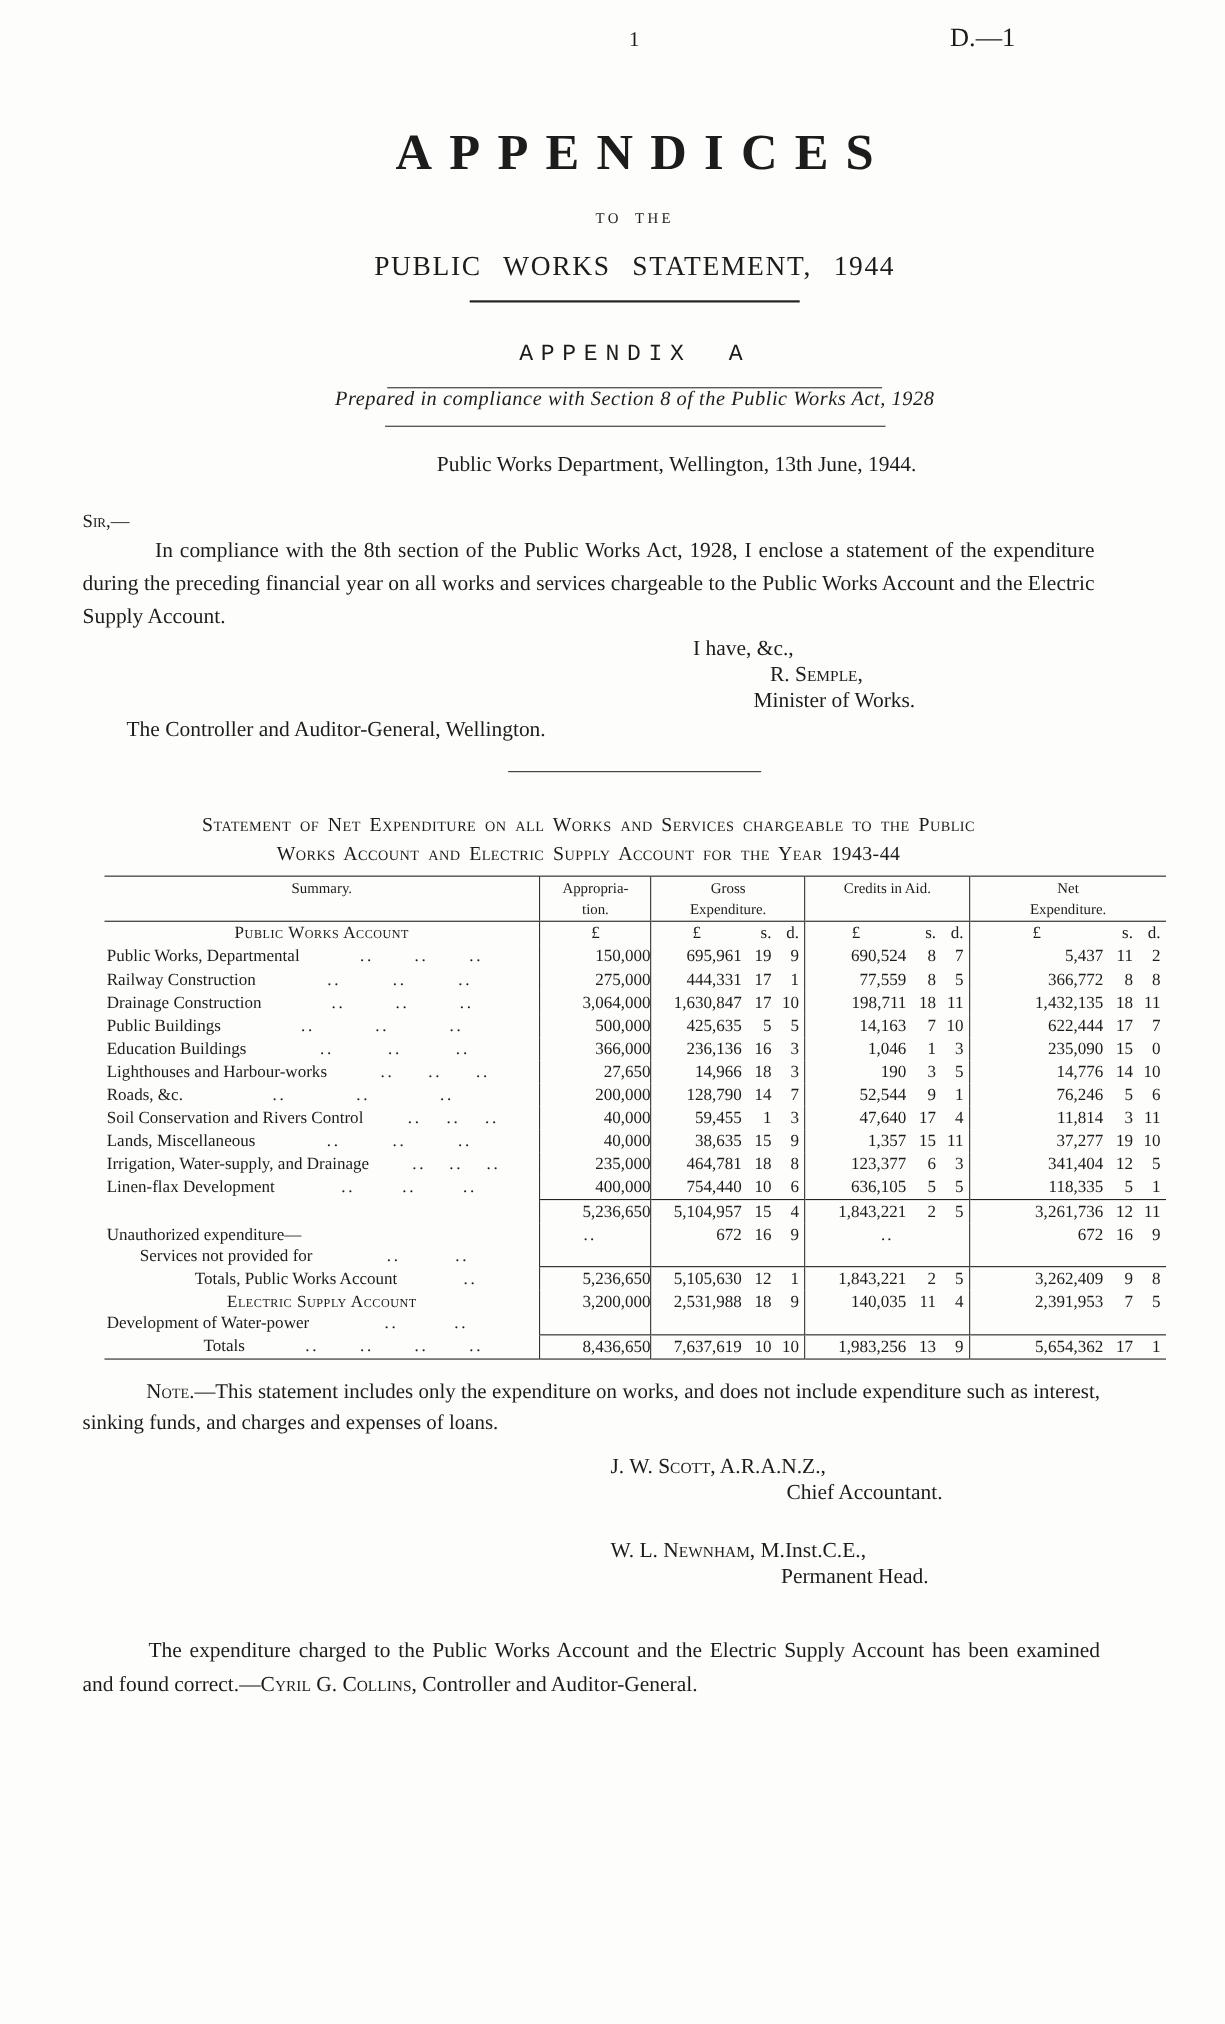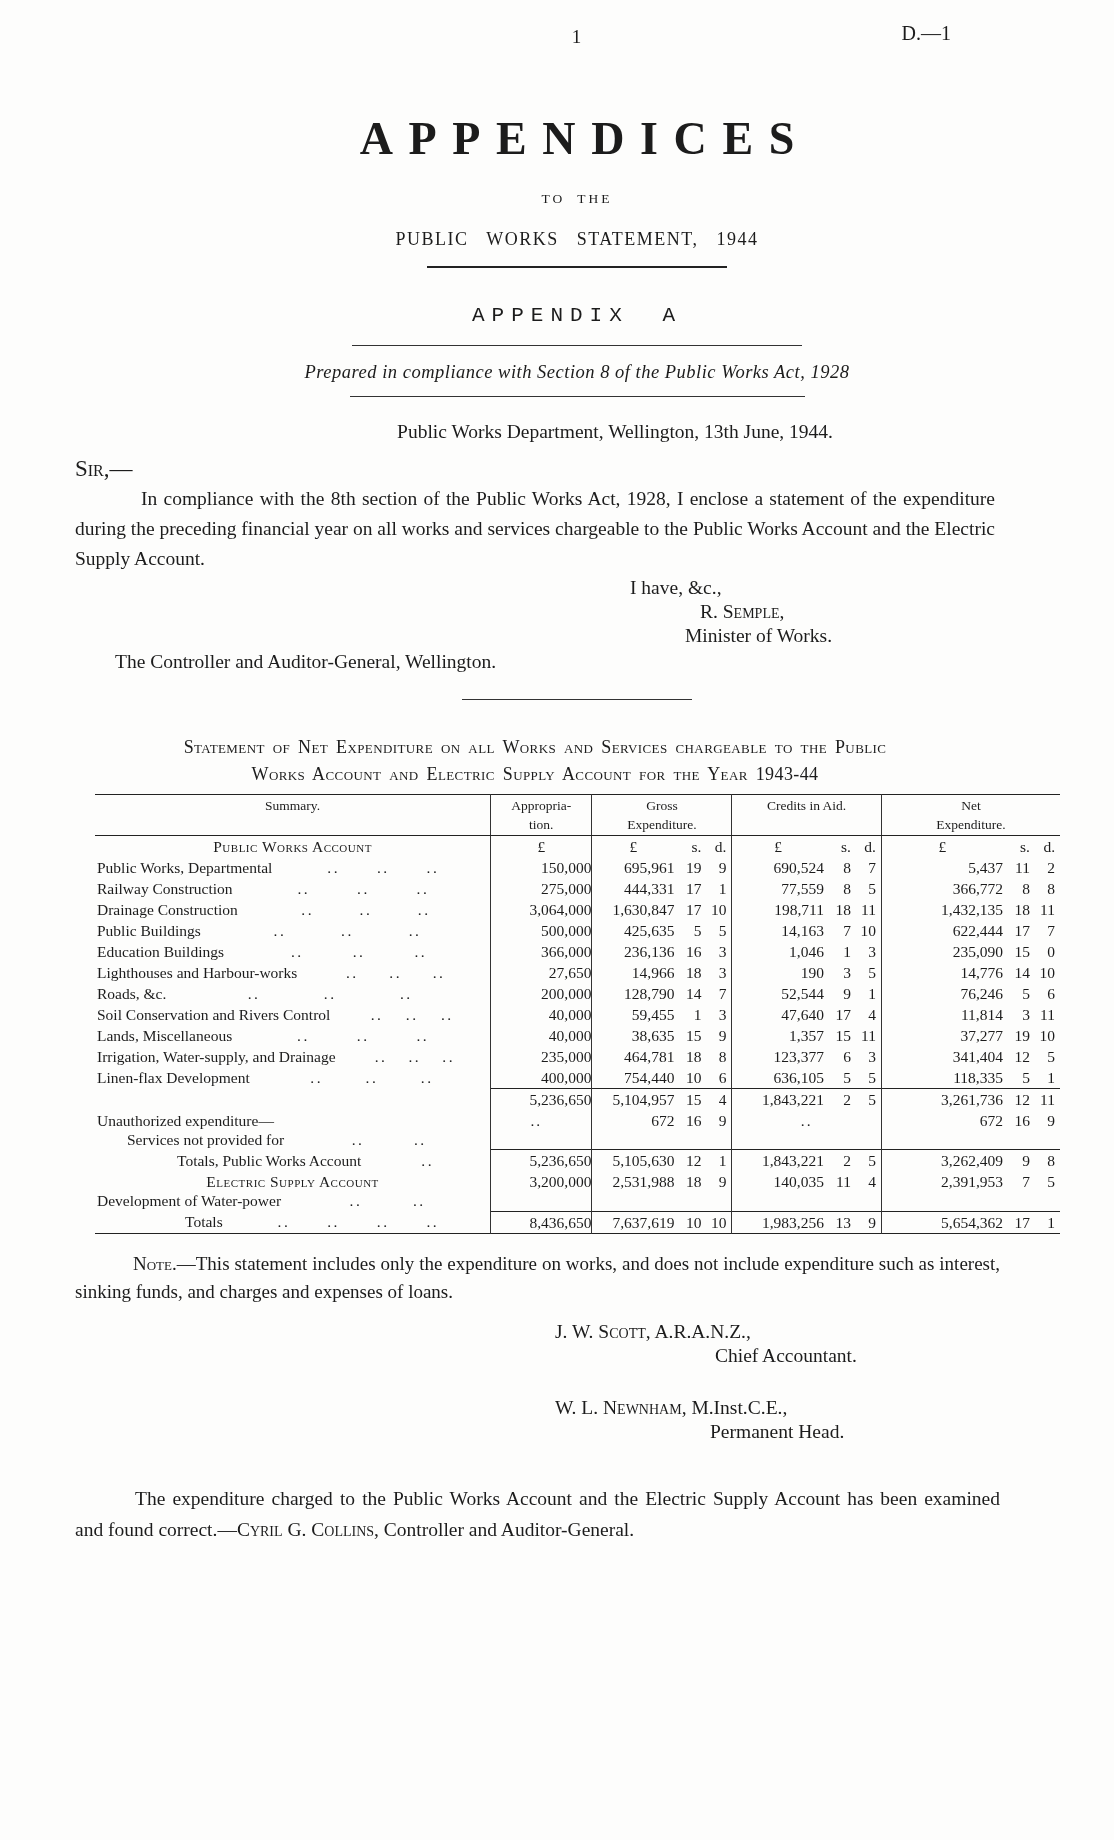--- a/index.html
+++ b/index.html
@@ -11,42 +11,42 @@
     color:#1c1c1c;
     font-family:"Liberation Serif","DejaVu Serif",serif;
     overflow:hidden;
     box-sizing:border-box;
     padding:26px 55px 0 95px;
   }
   .content{position:relative;}
   
   .page-head{position:relative;height:30px;}
   .page-num{text-align:center;font-size:19px;letter-spacing:1px;}
-  .doc-ref{position:absolute;top:-4px;right:108px;font-size:20px;text-align:center;}
+  .doc-ref{position:absolute;top:-4px;right:136px;font-size:24px;text-align:center;}
   
   .main-title{margin-top:56px;text-align:center;
     font-family:Liberation Serif, serif;
     font-weight:700;font-size:46px;letter-spacing:0.34em;text-indent:0.34em;}
   .to-the{margin-top:26px;text-align:center;font-size:13.5px;letter-spacing:3px;word-spacing:6px;}
-  .pws-title{margin-top:22px;text-align:center;font-size:18px;letter-spacing:1.5px;word-spacing:12px;}
+  .pws-title{margin-top:22px;text-align:center;font-size:25px;letter-spacing:1.5px;word-spacing:12px;}
   .rule{border:0;border-top:2px solid #222;margin:0 auto;}
   .rule-thin{border:0;border-top:1.5px solid #333;margin:0 auto;}
   .r1{width:300px;margin-top:16px;}
   .r2{width:450px;margin-top:18px;}
   .r3{width:455px;margin-top:13px;}
   .r4{width:230px;margin-top:26px;}
   .appendix-a{margin-top:36px;text-align:center;font-size:21px;letter-spacing:7px;word-spacing:14px;font-family:Liberation Mono, monospace;}
   .app-title{margin-top:24px;margin-left:-20px;width:900px;font-size:21.5px;letter-spacing:1px;line-height:1.62;}
   .app-title .line{text-align:justify;text-align-last:justify;}
   .app-title .ind{margin-left:42px;}
   .app-title .l3{text-align:left;text-align-last:left;word-spacing:20px;}
-  .compliance{margin-top:16px;text-align:center;font-style:italic;font-size:18.5px;letter-spacing:0.5px;}
+  .compliance{text-align:center;font-style:italic;font-size:18.5px;letter-spacing:0.5px;}
   
   .dateline{margin-top:24px;text-align:center;font-size:19.5px;transform:translateX(38px);}
-  .salutation{margin-top:13px;margin-left:-20px;font-size:23px;}
+  .salutation{margin-top:30px;margin-left:-20px;font-size:17px;}
   .sc{font-variant-caps:small-caps;}
   .letter-body{margin-top:2px;margin-left:-20px;width:920px;font-size:19.5px;line-height:1.55;text-align:justify;text-indent:66px;}
   .valediction{margin-top:2px;margin-left:535px;font-size:19.5px;}
   .sig-name{margin-top:2px;margin-left:605px;font-size:19.5px;}
   .sig-role{margin-top:2px;margin-left:590px;font-size:19.5px;}
   .addressee{margin-top:4px;margin-left:20px;font-size:19.5px;}
   
   .stmt-title{margin-top:34px;margin-left:-20px;width:920px;text-align:center;
     font-size:18px;letter-spacing:0.4px;word-spacing:3px;white-space:pre-line;line-height:1.5;}
   

